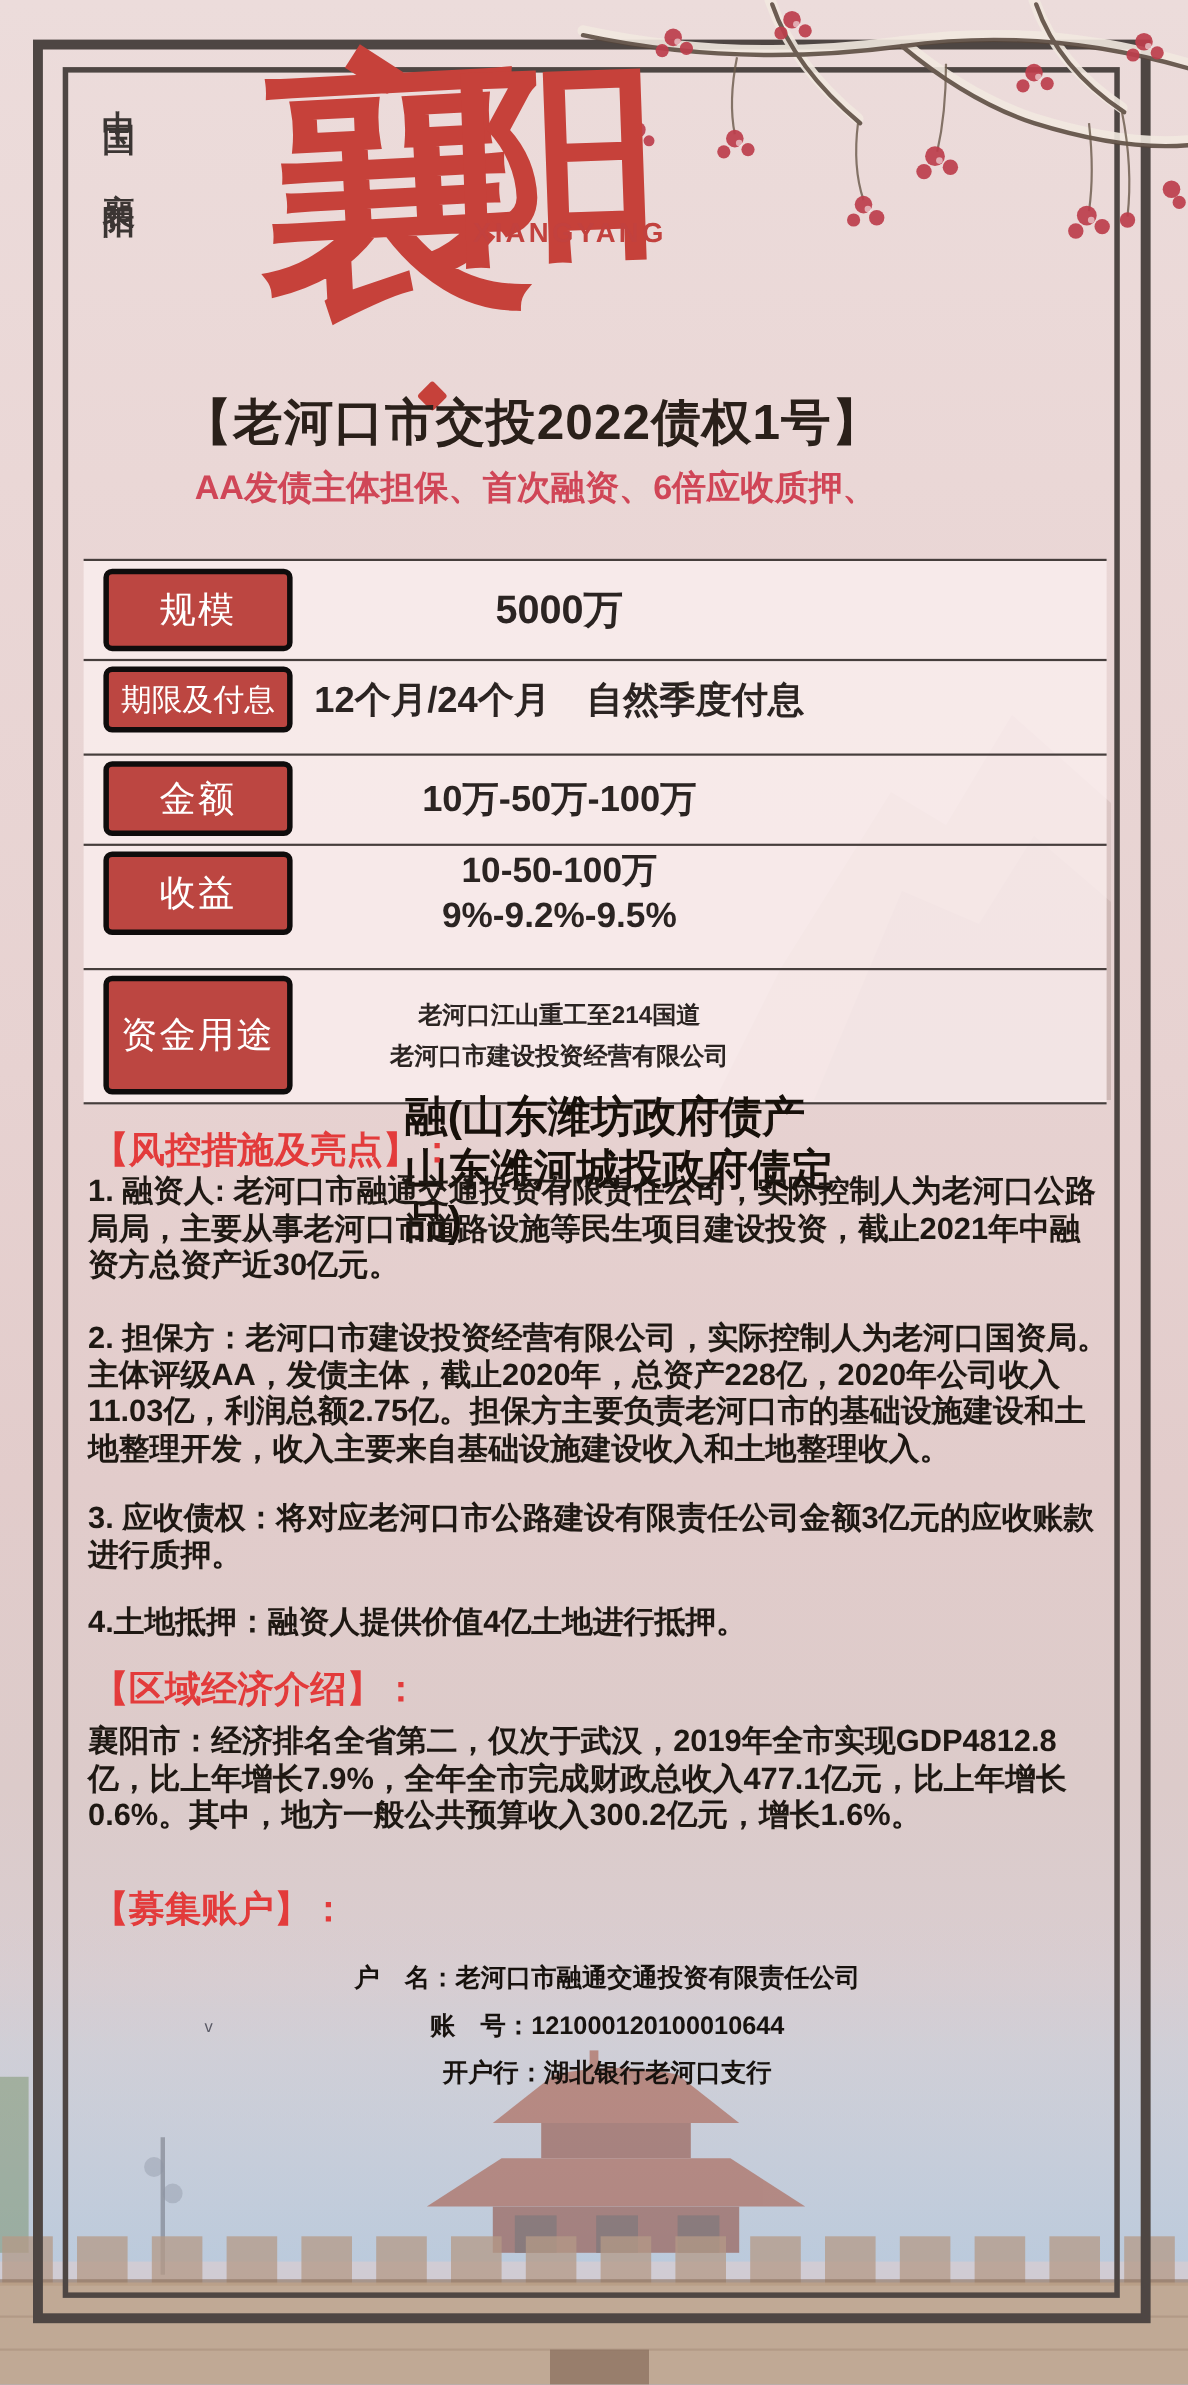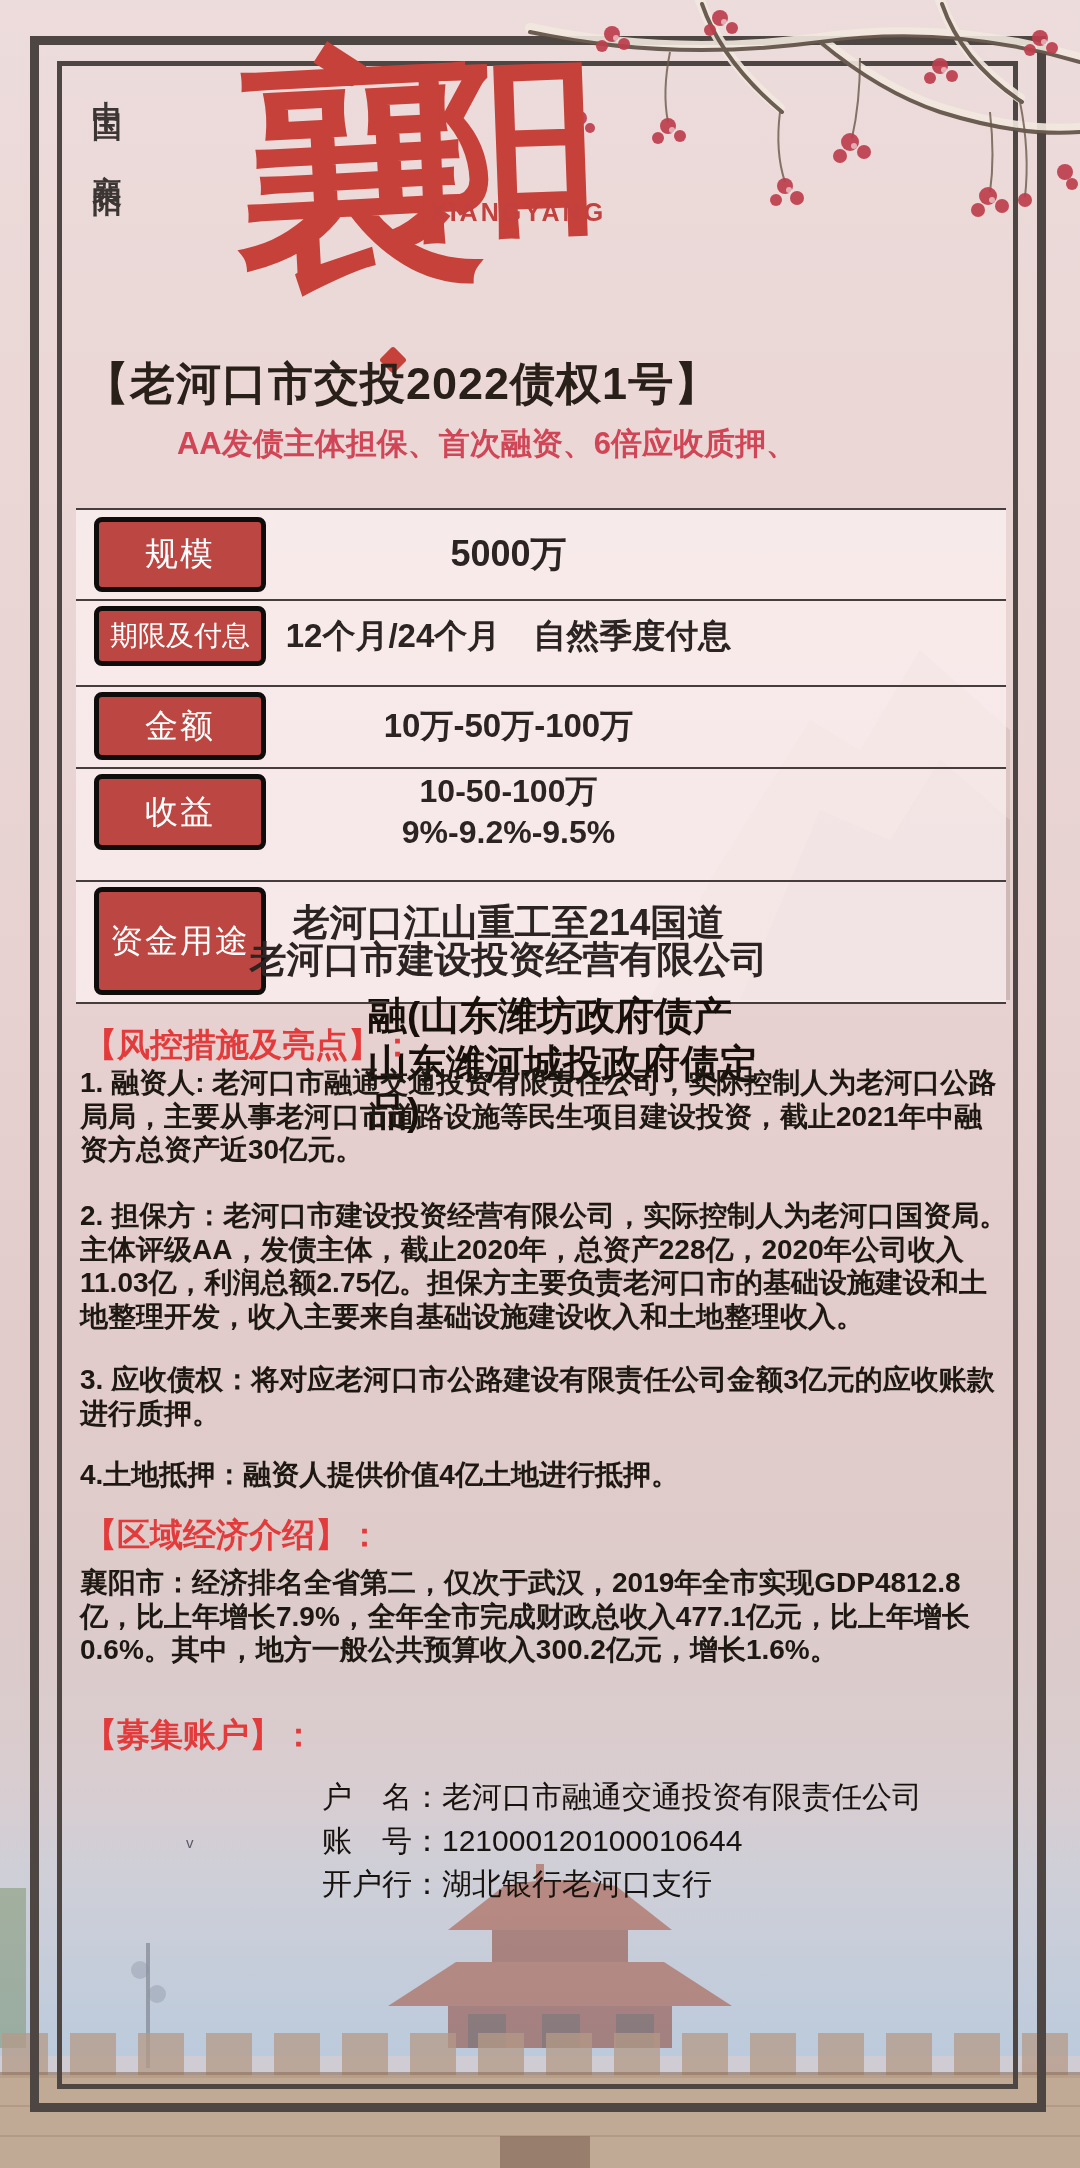--- a/index.html
+++ b/index.html
@@ -20,48 +20,48 @@
     position:absolute;left:86px;top:76px;writing-mode:vertical-rl;text-orientation:upright;
     font-size:30px;letter-spacing:14px;color:#3b3533;font-weight:600;
   }
   .calli1{position:absolute;left:232px;top:44px;font-size:252px;line-height:1;font-weight:900;
     color:#c6413a;font-family:"DejaVu Serif",serif;transform:rotate(-3deg);}
   .calli2{position:absolute;left:412px;top:52px;font-size:190px;line-height:1;font-weight:900;
     color:#c6413a;font-family:"DejaVu Serif",serif;transform:rotate(-2deg);}
   .latin{position:absolute;left:430px;top:198px;font-size:25px;letter-spacing:3px;color:#c2413e;font-weight:700;}
   .seal{position:absolute;left:383px;top:350px;width:20px;height:20px;background:#c6413a;transform:rotate(45deg);border-radius:3px;}
   
-  .title{position:absolute;left:84px;top:354px;width:824px;
+  .title{position:absolute;left:72px;top:354px;width:824px;text-align:center;
     font-size:45px;font-weight:800;color:#2a201a;letter-spacing:1px;}
   .subtitle{position:absolute;left:72px;top:424px;width:830px;text-align:center;
     color:#d04657;font-weight:700;font-size:31px;line-height:40px;}
   
   .ptable{position:absolute;left:76px;top:508px;width:930px;height:492px;
     background:rgba(250,238,238,.82);border-top:2px solid #463e3c;border-bottom:2px solid #463e3c;}
   .sep{position:absolute;left:0;right:0;height:2px;background:#463e3c;}
   .trow{position:absolute;left:0;right:0;}
   .rbtn{position:absolute;left:18px;top:7px;bottom:7px;width:162px;
     background:#bc4641;border:5px solid #0f0c0c;border-radius:8px;color:#ffffff;
     display:flex;align-items:center;justify-content:center;
     font-size:33px;font-weight:400;letter-spacing:2px;}
   .rbtn.small{font-size:28px;letter-spacing:0;}
   .rval{position:absolute;left:170px;right:0;top:0;bottom:0;
     display:flex;flex-direction:column;align-items:center;justify-content:center;
     padding-right:235px;color:#2b2422;font-weight:600;}
   .v36{font-size:36px;} .v33{font-size:33px;}
-  .v32{font-size:32px;line-height:41px;} .v30{font-size:37px;line-height:37px;text-align:center;}
+  .v32{font-size:32px;line-height:41px;} .v30{font-size:22px;line-height:37px;text-align:center;}
   
   .overlay{position:absolute;left:368px;top:992px;width:400px;
     font-size:39px;line-height:48px;font-weight:900;color:#17100a;letter-spacing:0;}
   
   .sec-head{position:absolute;left:84px;font-size:33px;font-weight:800;color:#e33b3b;}
   .para{position:absolute;left:80px;width:928px;font-size:28px;line-height:33.5px;
     color:#1e1813;font-weight:700;}
-  .acct{position:absolute;left:322px;top:1780px;font-size:30px;line-height:34.5px;
-    font-weight:400;color:#17120e;}
+  .acct{position:absolute;left:322px;top:1780px;font-size:23px;line-height:34.5px;
+    font-weight:700;color:#17120e;text-align:center;}
   .acct div{margin-bottom:9px;}
   .stray{position:absolute;left:186px;top:1834px;font-size:15px;color:#5a5a66;}
 </style>
 </head>
 <body>
 
 <div class="page">
 
   <svg class="mountain" viewBox="0 0 450 450">
     <path d="M450 440 L450 170 L360 90 L300 190 L250 160 L150 320 L90 440 Z" fill="#8d7068" opacity="0.14"></path>

